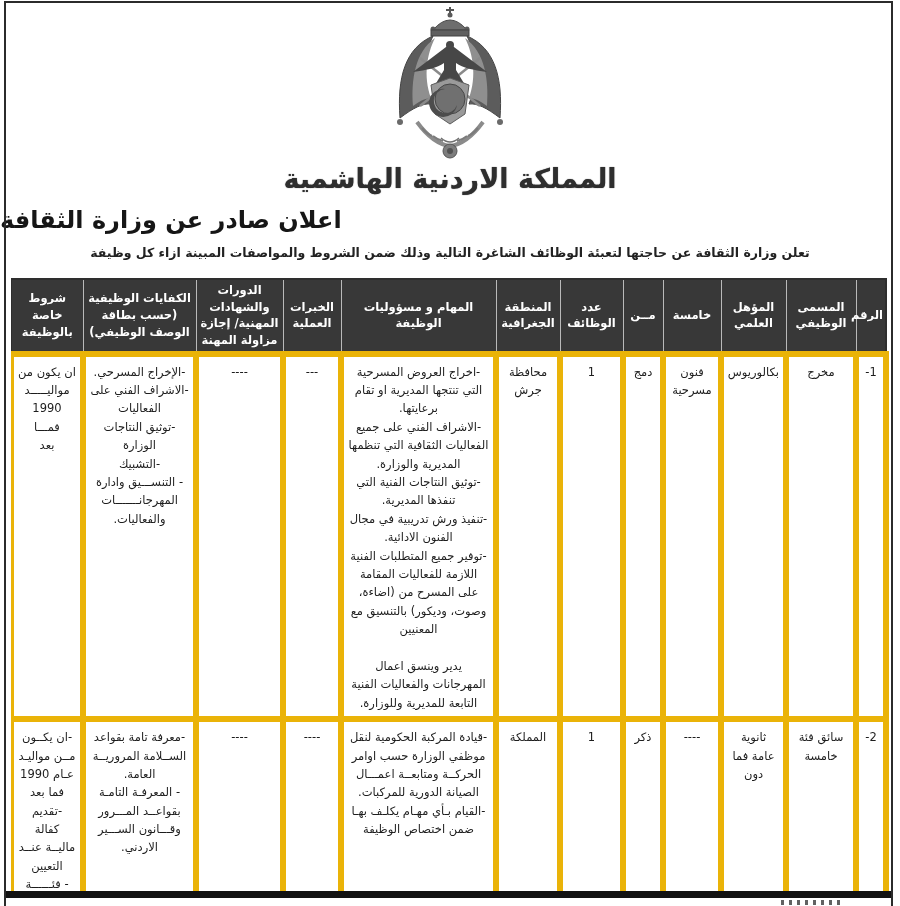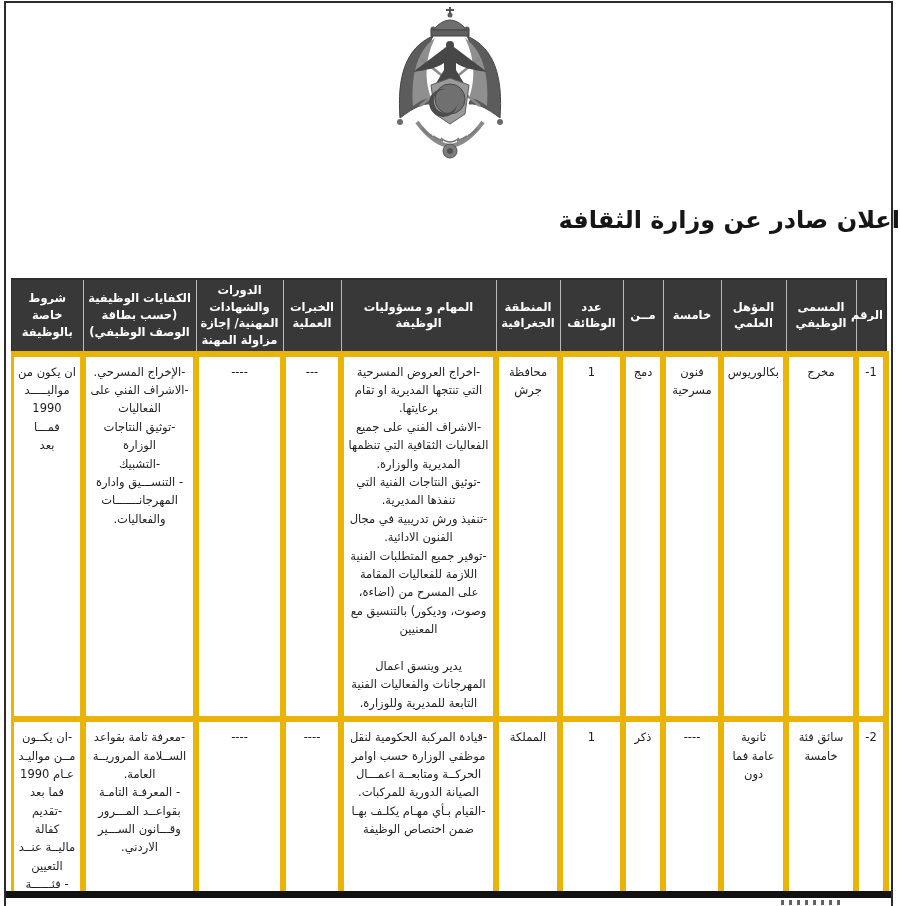--- a/index.html
+++ b/index.html
@@ -9,21 +9,21 @@
     -webkit-font-smoothing:antialiased;
   }
   .page{position:absolute;left:0;top:0;width:900px;height:906px;background:#ffffff;}
   .frame{position:absolute;left:4px;top:1px;width:885px;height:905px;
          border:2px solid #2b2b2b;border-bottom:none;pointer-events:none;}
   
   .emblem{position:absolute;left:50%;top:6px;transform:translateX(-50%);}
   .callig{position:absolute;left:0;top:163px;width:100%;text-align:center;
           font-size:27px;font-weight:bold;color:#2e2e2e;
           text-shadow:0 0 1px #555;letter-spacing:-1px;}
-  .title{position:absolute;left:0;top:206px;width:100%;text-align:right;
+  .title{position:absolute;left:0;top:206px;width:100%;text-align:left;
          font-size:24px;font-weight:bold;color:#161616;}
   .subtitle{position:absolute;left:0;top:245px;width:100%;text-align:center;
             font-size:12.5px;font-weight:bold;color:#222;}
   
   .table-wrap{position:absolute;left:11px;top:278px;width:878px;height:613px;overflow:hidden;}
   table.jobs{width:876px;border-collapse:collapse;table-layout:fixed;direction:rtl;
              border:2px solid #2e2e2e;}
   table.jobs th{
     background:#383838;color:#ffffff;font-weight:bold;font-size:11.5px;line-height:1.45;
     border:1px solid #b9b9b9;height:64px;padding:2px 2px;text-align:center;
@@ -79,22 +79,24 @@
 
       <path d="M42 116 Q58 138 75 140 Q92 138 108 116" stroke="#8b8b8b" stroke-width="4" fill="none"></path>
       <path d="M47 122 q5 6 10 8 M58 130 q5 4 10 5 M103 122 q-5 6 -10 8 M92 130 q-5 4 -10 5" stroke="#7b7b7b" stroke-width="2" fill="none"></path>
 
       <path d="M66 132 Q75 140 84 132" stroke="#6f6f6f" stroke-width="1.5" fill="none"></path>
       <circle cx="75" cy="145" r="7" fill="#7d7d7d" stroke="#555"></circle>
       <circle cx="75" cy="145" r="3" fill="#525252"></circle>
     </svg>
   </div>
 
+  <div class="callig">المملكة الاردنية الهاشمية</div>
 
   <div class="title">اعلان صادر عن وزارة الثقافة</div>
+  <div class="subtitle">تعلن وزارة الثقافة عن حاجتها لتعبئة الوظائف الشاغرة التالية وذلك ضمن الشروط والمواصفات المبينة ازاء كل وظيفة</div>
 
   <div class="table-wrap">
     <table class="jobs">
       <colgroup>
         <col style="width:30px">
           <col style="width:70px">
           <col style="width:65px">
         <col style="width:58px">
           <col style="width:40px">
           <col style="width:63px">

